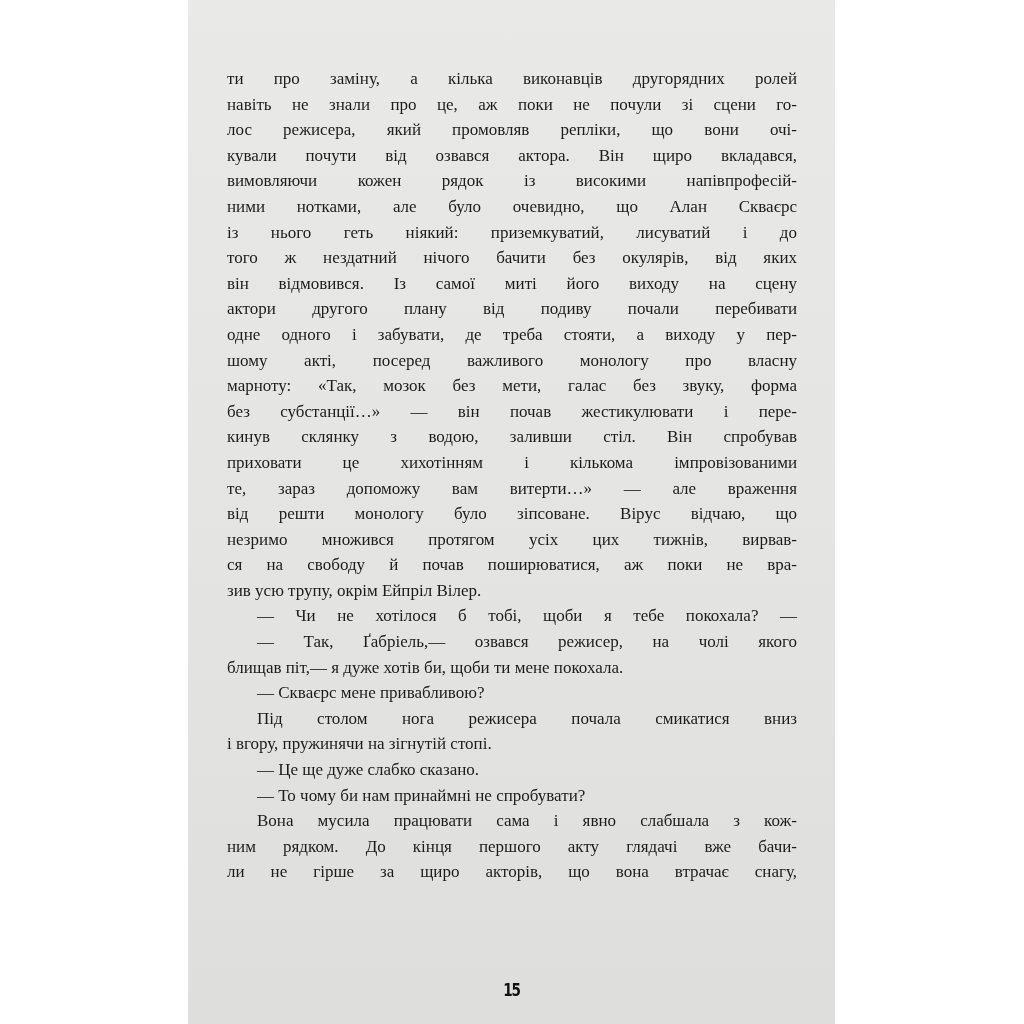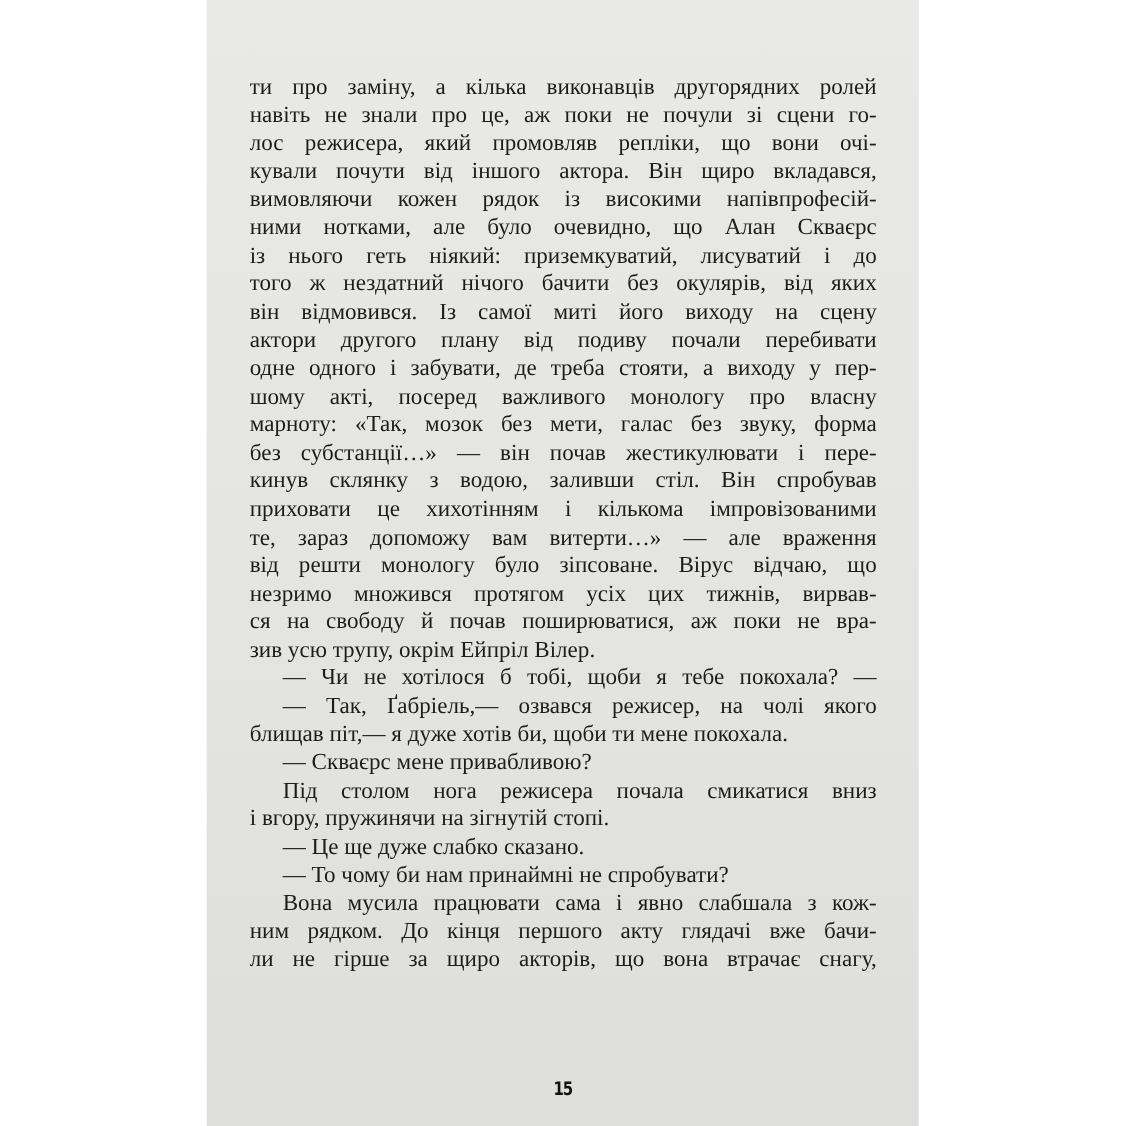--- a/index.html
+++ b/index.html
@@ -18,21 +18,21 @@
       height: 1024px;
       background: #e6e6e4;
       background-image: linear-gradient(180deg, #e9e9e7 0%, #e4e4e2 55%, #dededc 100%);
     }
     .text-block {
       position: absolute;
       left: 39px;
       top: 66px;
       width: 570px;
       font-family: "Liberation Serif", "DejaVu Serif", serif;
-      font-size: 21px;
+      font-size: 17px;
       line-height: 25.6px;
       color: #1c1c1c;
     }
     .line {
       display: block;
       white-space: nowrap;
       text-align: justify;
       text-align-last: justify;
       height: 25.6px;
     }
@@ -58,21 +58,21 @@
     }
   </style>
 </head>
 <body>
 
 <div class="page">
   <div class="text-block">
     <span class="line">ти про заміну, а кілька виконавців другорядних ролей</span>
     <span class="line">навіть не знали про це, аж поки не почули зі сцени го-</span>
     <span class="line">лос режисера, який промовляв репліки, що вони очі-</span>
-    <span class="line">кували почути від іншого актора. Він щиро вкладався,</span>
+    <span class="line">кували почути від озвався актора. Він щиро вкладався,</span>
     <span class="line">вимовляючи кожен рядок із високими напівпрофесій-</span>
     <span class="line">ними нотками, але було очевидно, що Алан Скваєрс</span>
     <span class="line">із нього геть ніякий: приземкуватий, лисуватий і до</span>
     <span class="line">того ж нездатний нічого бачити без окулярів, від яких</span>
     <span class="line">він відмовився. Із самої миті його виходу на сцену</span>
     <span class="line">актори другого плану від подиву почали перебивати</span>
     <span class="line">одне одного і забувати, де треба стояти, а виходу у пер-</span>
     <span class="line">шому акті, посеред важливого монологу про власну</span>
     <span class="line">марноту: «Так, мозок без мети, галас без звуку, форма</span>
     <span class="line">без субстанції…» — він почав жестикулювати і пере-</span>

